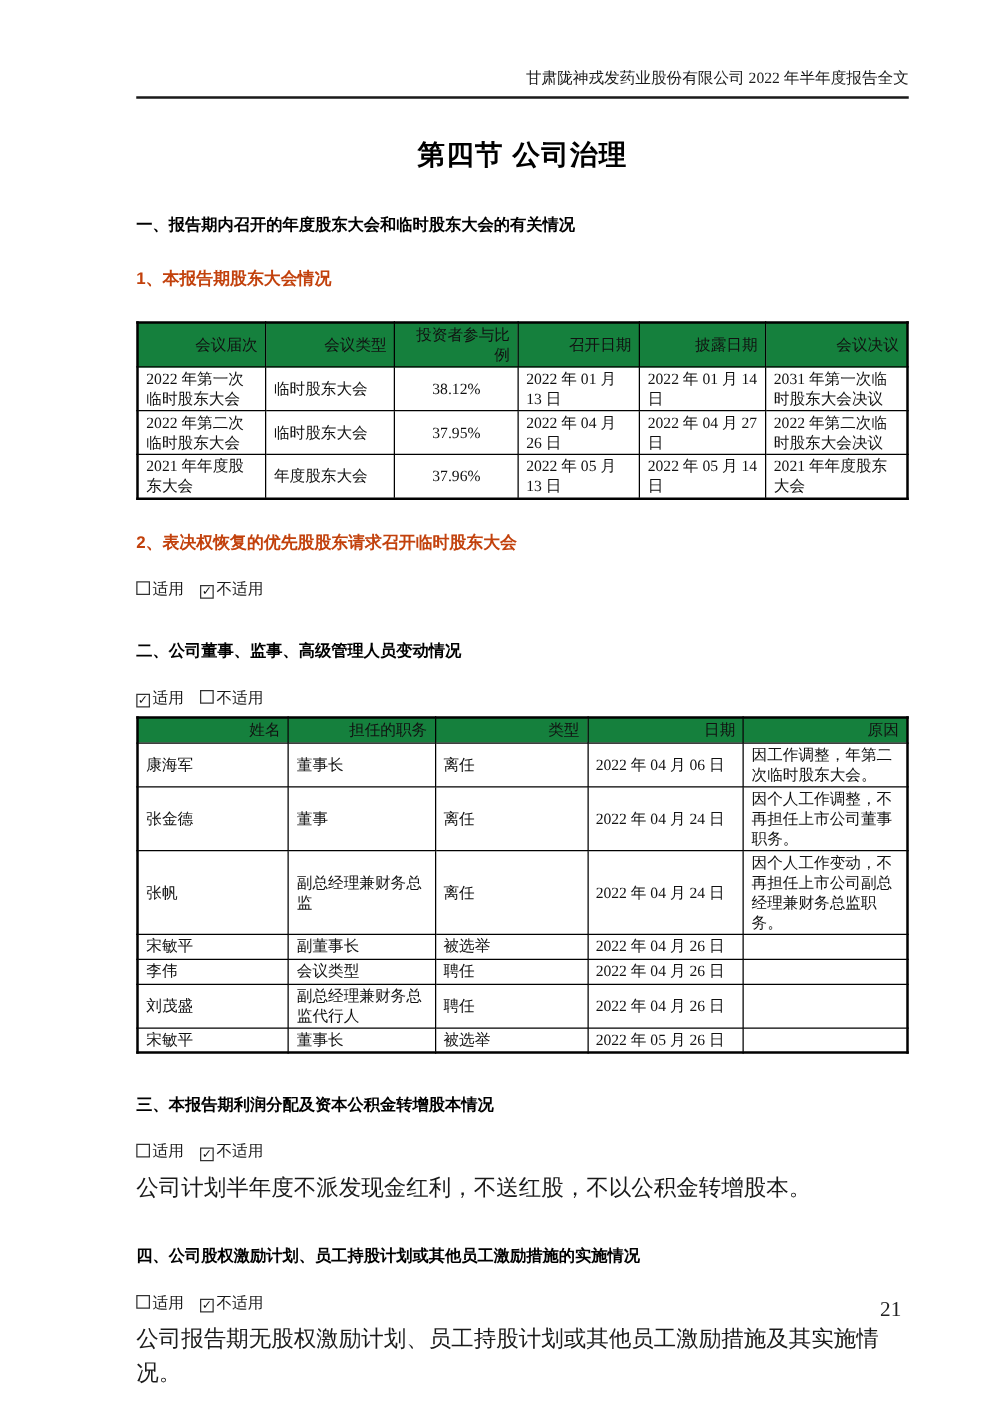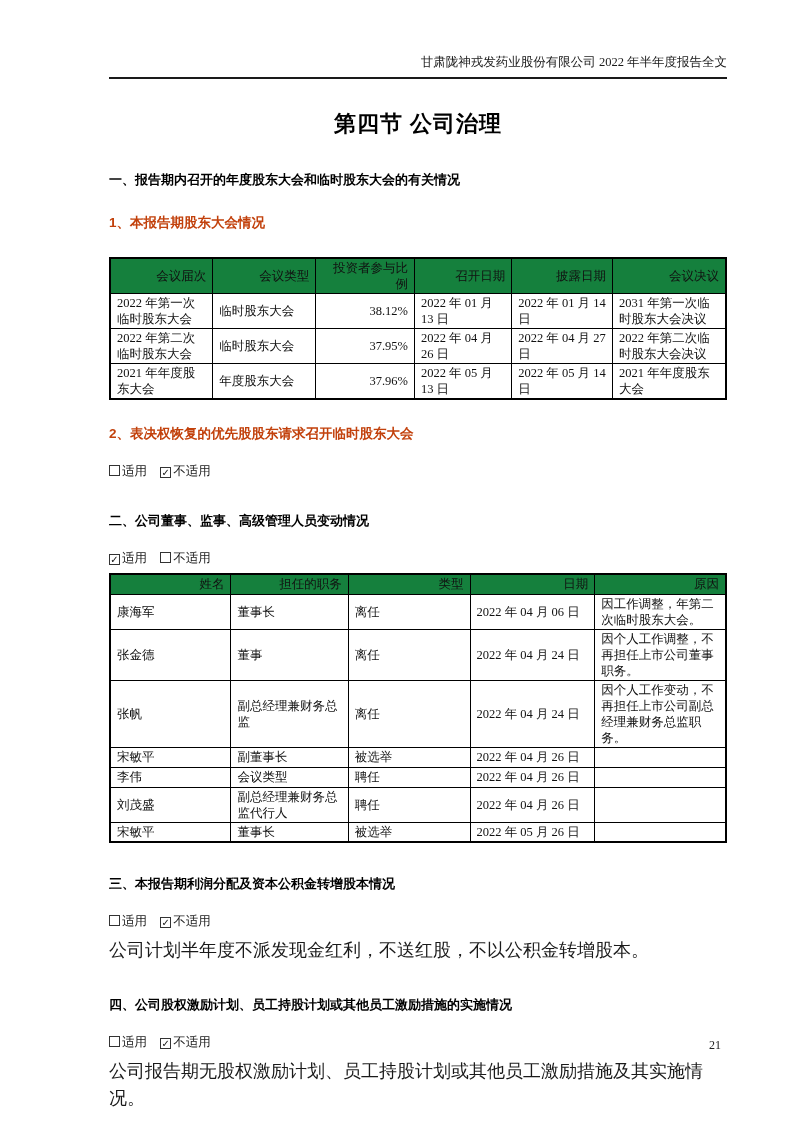--- a/index.html
+++ b/index.html
@@ -65,21 +65,21 @@
     vertical-align: middle;
     font-weight: normal;
     color: #111;
   }
   .doc-table th {
     background: #15803d;
     text-align: right;
     height: 20px;
   }
   .doc-table td { text-align: left; height: 20px; }
-  .meetings-table td:nth-child(3) { text-align: right; }
+  .meetings-table td:nth-child(3) { text-align: center; }
   .changes-table { margin-top: 6px; border-radius: 18px; }
 
   .applicability {
     margin-top: 20px;
     font-size: 12.5px;
     color: #1a1a1a;
   }
   .app-item { margin-right: 10px; white-space: nowrap; }
   .cb {
     display: inline-block;
@@ -99,21 +99,21 @@
     margin-top: 7px;
     font-size: 18px;
     color: #1a1a1a;
     line-height: 1.5;
   }
 
   .page-number {
     position: absolute;
     top: 1038px;
     right: 72px;
-    font-size: 12px;
+    font-size: 17px;
     color: #222;
   }
 </style>
 </head>
 <body>
 
 <div class="page">
   <div class="content">
 
     <div class="doc-header">

